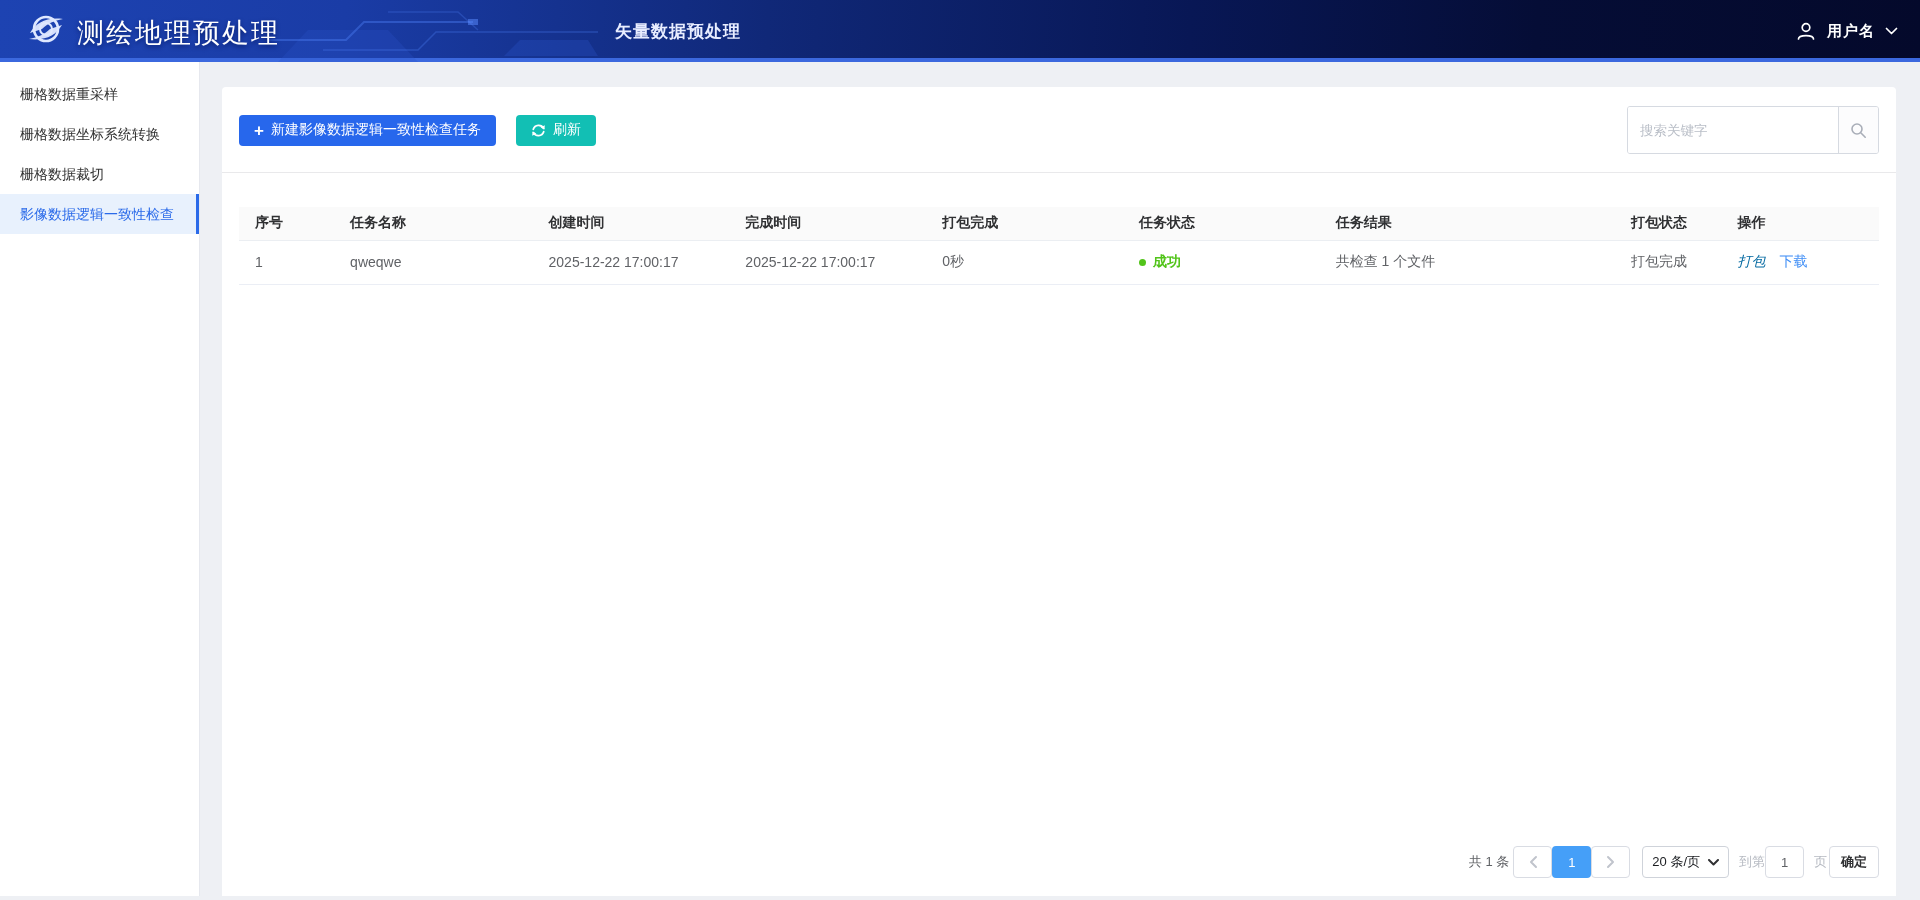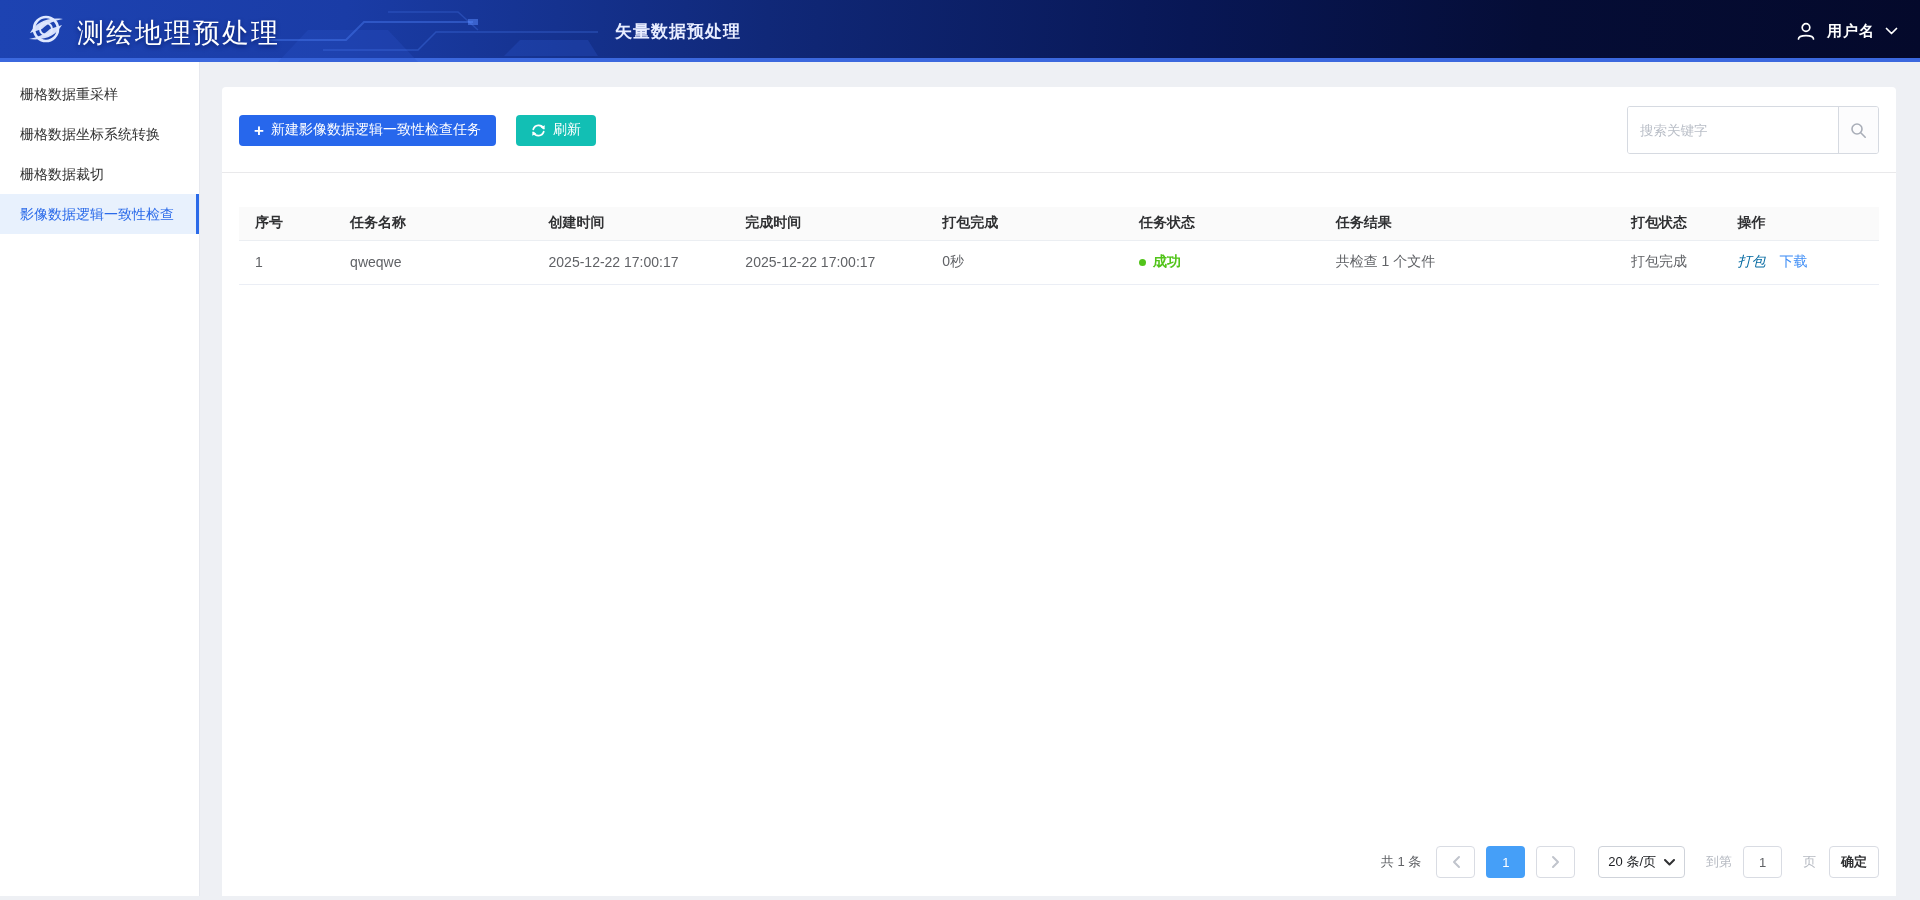--- a/index.html
+++ b/index.html
@@ -58,21 +58,21 @@
   table{ width:100%; border-collapse:collapse; table-layout:fixed; }
   thead th{ background:#fafafa; height:33px; text-align:left; padding:0 16px; font-size:14px; font-weight:bold; color:#303133; border-bottom:1px solid #ebeef2; white-space:nowrap; }
   tbody td{ height:43px; padding:0 16px; font-size:14px; color:#606266; border-bottom:1px solid #ebeef5; white-space:nowrap; overflow:hidden; }
   .status-cell{ display:flex; align-items:center; gap:7px; height:43px; }
   .status-dot{ width:7px; height:7px; border-radius:50%; background:#52c41a; flex:none; }
   .status-text{ color:#52c41a; font-weight:bold; }
   .op-package{ color:#0369a1; cursor:default;font-style:italic; }
   .op-download{ color:#3f8ef6; cursor:pointer; margin-left:10px; }
 
   
-  .pagination{ display:flex; align-items:center; justify-content:flex-end; gap:11px; padding:0 17px 18px 0; font-size:13px; color:#606266; }
+  .pagination{ display:flex; align-items:center; justify-content:flex-end; gap:0; padding:0 17px 18px 0; font-size:13px; color:#606266; }
   .pg-total{ margin-right:4px; }
   .pg-btn{ width:39px; height:32px; border:1px solid #d9dce3; border-radius:4px; background:#fff; display:flex; align-items:center; justify-content:center; cursor:default; }
   .pg-page{ width:39px; height:32px; border:none; border-radius:4px; background:#459ff8; color:#fff; font-size:13px; display:flex; align-items:center; justify-content:center; cursor:pointer; }
   .pg-size{ margin-left:12px; height:32px; border:1px solid #cfd3da; border-radius:4px; background:#fff; display:flex; align-items:center; gap:8px; padding:0 9px; color:#1b1d21; cursor:pointer; }
   .pg-goto-label{ color:#b6bac2; margin-left:10px; }
   .pg-goto-input{ width:39px; height:32px; border:1px solid #d9dce3; border-radius:4px; text-align:center; font-size:13px; color:#606266; outline:none; font-family:inherit; }
   .pg-confirm{ height:32px; border:1px solid #d9dce3; border-radius:4px; background:#fff; font-size:13px; font-weight:bold; color:#303133; padding:0 11px; cursor:pointer; font-family:inherit; margin-left:2px; }
 </style>
 </head>
 <body>

